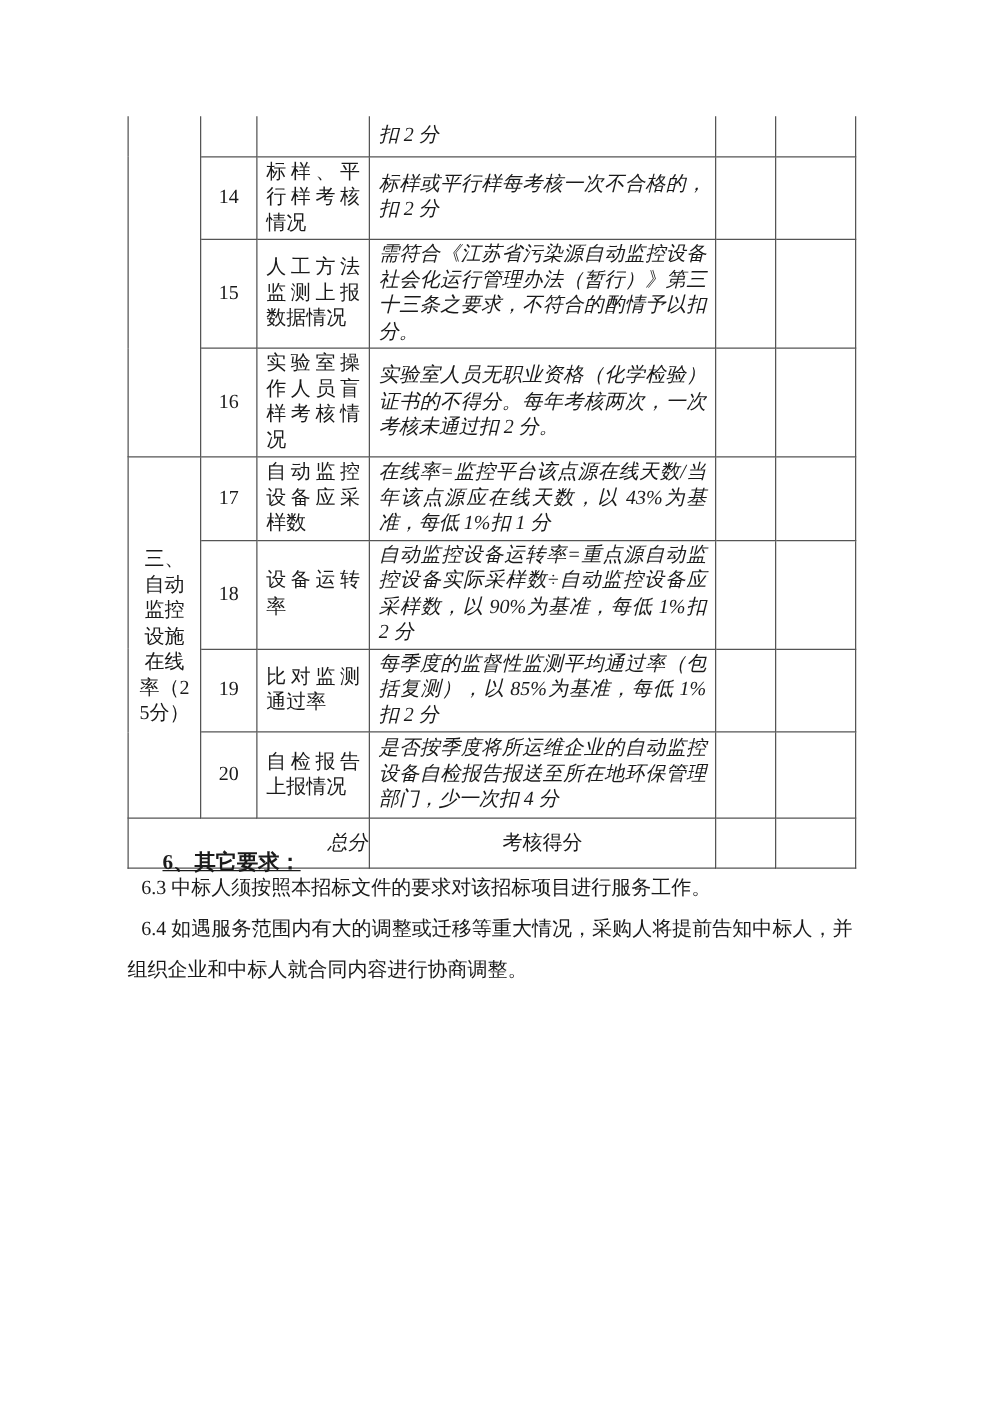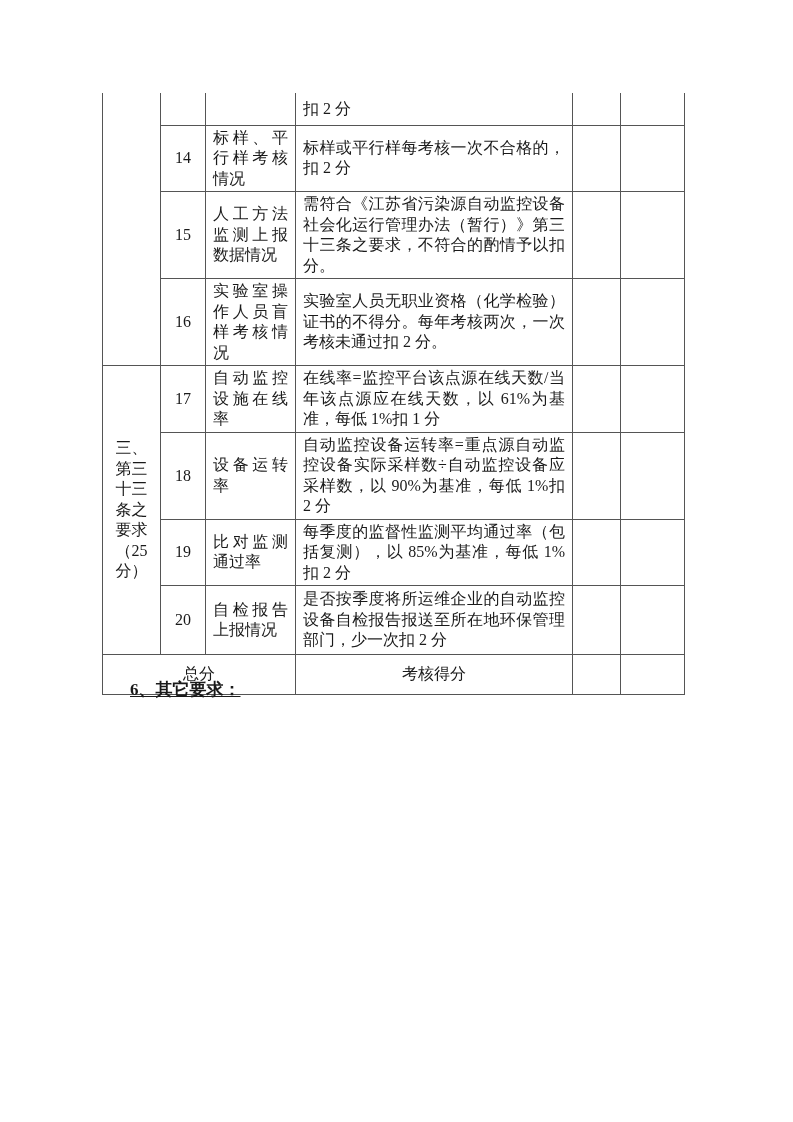--- a/index.html
+++ b/index.html
@@ -29,23 +29,23 @@
     font-size: 16px;
     vertical-align: middle;
     overflow: hidden;
     word-break: break-all;
   }
   #eval-table td.no-top { border-top: none; }
 
   td.cat  { text-align: center;  padding: 2px 7px; line-height: 20.5px; }
   td.num  { text-align: center;  padding: 0 2px;   font-size: 15px; }
   td.name { text-align: justify; text-justify: inter-character; padding: 2px 7px; line-height: 20.5px; }
-  td.desc { text-align: justify; text-justify: inter-character; padding: 2px 7px; line-height: 20.5px; }
+  td.desc { text-align: justify; text-justify: inter-character; padding: 2px 7px; line-height: 20.5px; font-style: italic; }
   td.score {}
-  td.total-label { text-align: center; }
+  td.total-label { text-align: right; font-style: italic; }
   td.score-head  { text-align: center; margin-top: 10px; }
 
   tr.rA  { height: 32px; }
   tr.r14 { height: 62px; }
   tr.r15 { height: 68px; }
   tr.r16 { height: 81px; }
   tr.r17 { height: 66px; }
   tr.r18 { height: 82px; }
   tr.r19 { height: 64px; }
   tr.r20 { height: 69px; }
@@ -120,24 +120,24 @@
 
       <tr class="r16">
         <td class="num">16</td>
         <td class="name">实验室操作人员盲样考核情况</td>
         <td class="desc">实验室人员无职业资格（化学检验）证书的不得分。每年考核两次，一次考核未通过扣 2 分。</td>
         <td class="score"></td>
         <td class="score"></td>
       </tr>
 
       <tr class="r17">
-        <td class="cat" rowspan="4">三、第三十三条之要求（25分）</td>
+        <td class="cat" rowspan="4">三、自动监控设施在线率（25分）</td>
         <td class="num">17</td>
-        <td class="name">自动监控设施在线率</td>
-        <td class="desc">在线率=监控平台该点源在线天数/当年该点源应在线天数，以 61%为基准，每低 1%扣 1 分</td>
+        <td class="name">自动监控设备应采样数</td>
+        <td class="desc">在线率=监控平台该点源在线天数/当年该点源应在线天数，以 43%为基准，每低 1%扣 1 分</td>
         <td class="score"></td>
         <td class="score"></td>
       </tr>
 
       <tr class="r18">
         <td class="num">18</td>
         <td class="name">设备运转率</td>
         <td class="desc">自动监控设备运转率=重点源自动监控设备实际采样数÷自动监控设备应采样数，以 90%为基准，每低 1%扣 2 分</td>
         <td class="score"></td>
         <td class="score"></td>
@@ -147,32 +147,34 @@
         <td class="num">19</td>
         <td class="name">比对监测通过率</td>
         <td class="desc">每季度的监督性监测平均通过率（包括复测），以 85%为基准，每低 1%扣 2 分</td>
         <td class="score"></td>
         <td class="score"></td>
       </tr>
 
       <tr class="r20">
         <td class="num">20</td>
         <td class="name">自检报告上报情况</td>
-        <td class="desc">是否按季度将所运维企业的自动监控设备自检报告报送至所在地环保管理部门，少一次扣 2 分</td>
+        <td class="desc">是否按季度将所运维企业的自动监控设备自检报告报送至所在地环保管理部门，少一次扣 4 分</td>
         <td class="score"></td>
         <td class="score"></td>
       </tr>
 
       <tr class="rT">
         <td class="total-label" colspan="3">总分</td>
         <td class="score-head">考核得分</td>
         <td class="score"></td>
         <td class="score"></td>
       </tr>
     </tbody>
   </table>
 
   <h2 id="section-heading">6、其它要求：</h2>
 
   <div id="body-text">
+    <p>6.3 中标人须按照本招标文件的要求对该招标项目进行服务工作。</p>
+    <p>6.4 如遇服务范围内有大的调整或迁移等重大情况，采购人将提前告知中标人，并组织企业和中标人就合同内容进行协商调整。</p>
   </div>
 
 </div>
 
 </body></html>

